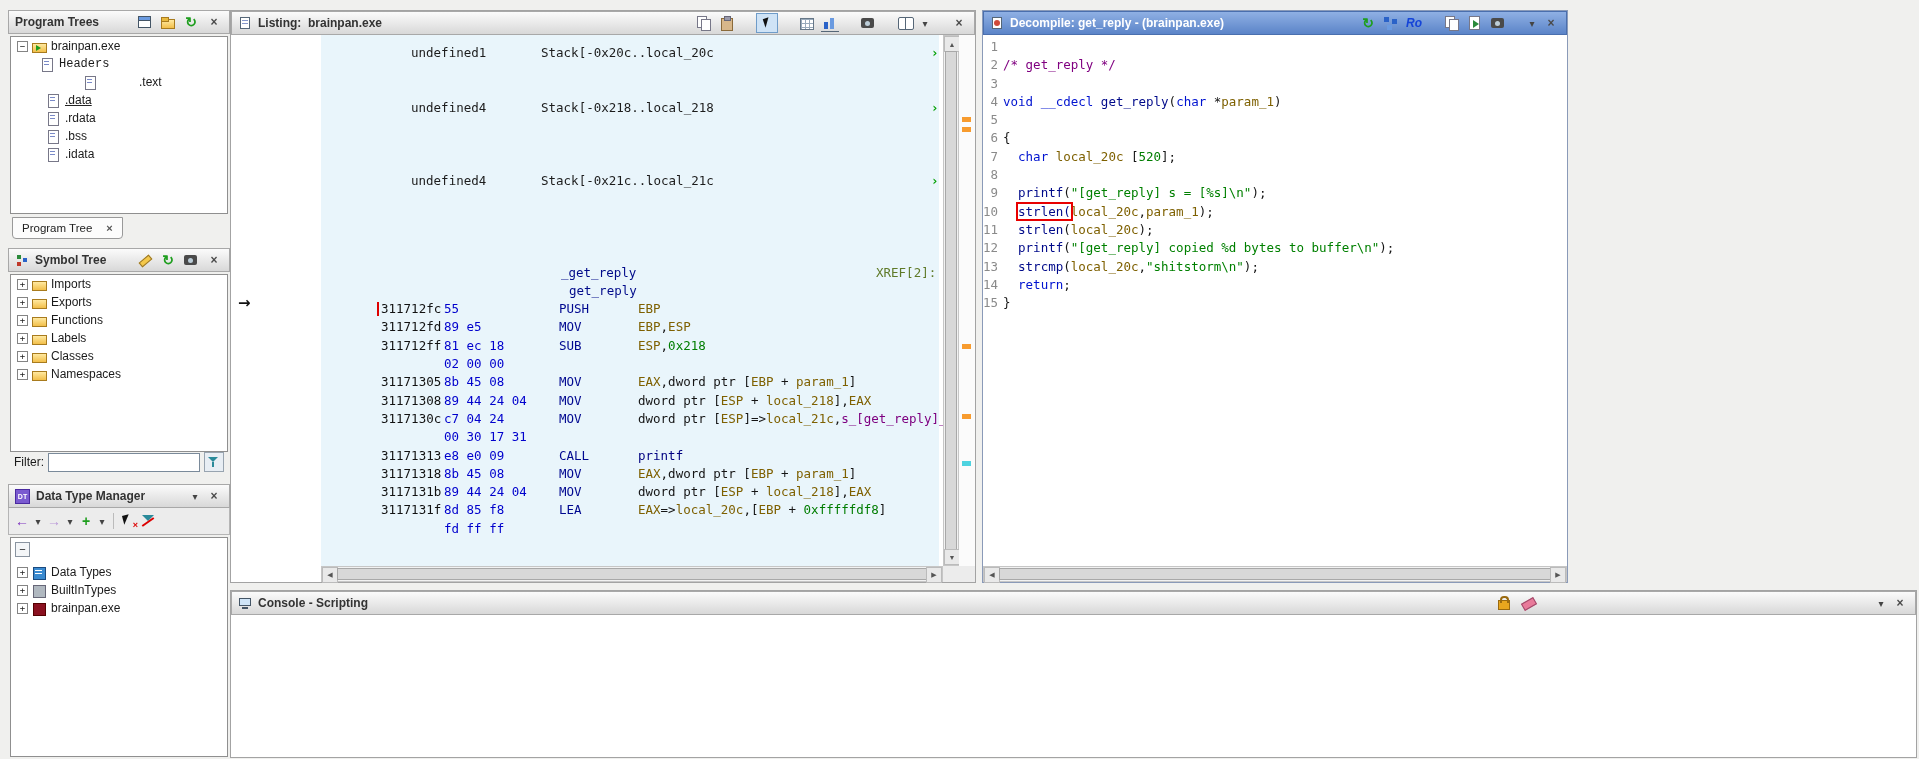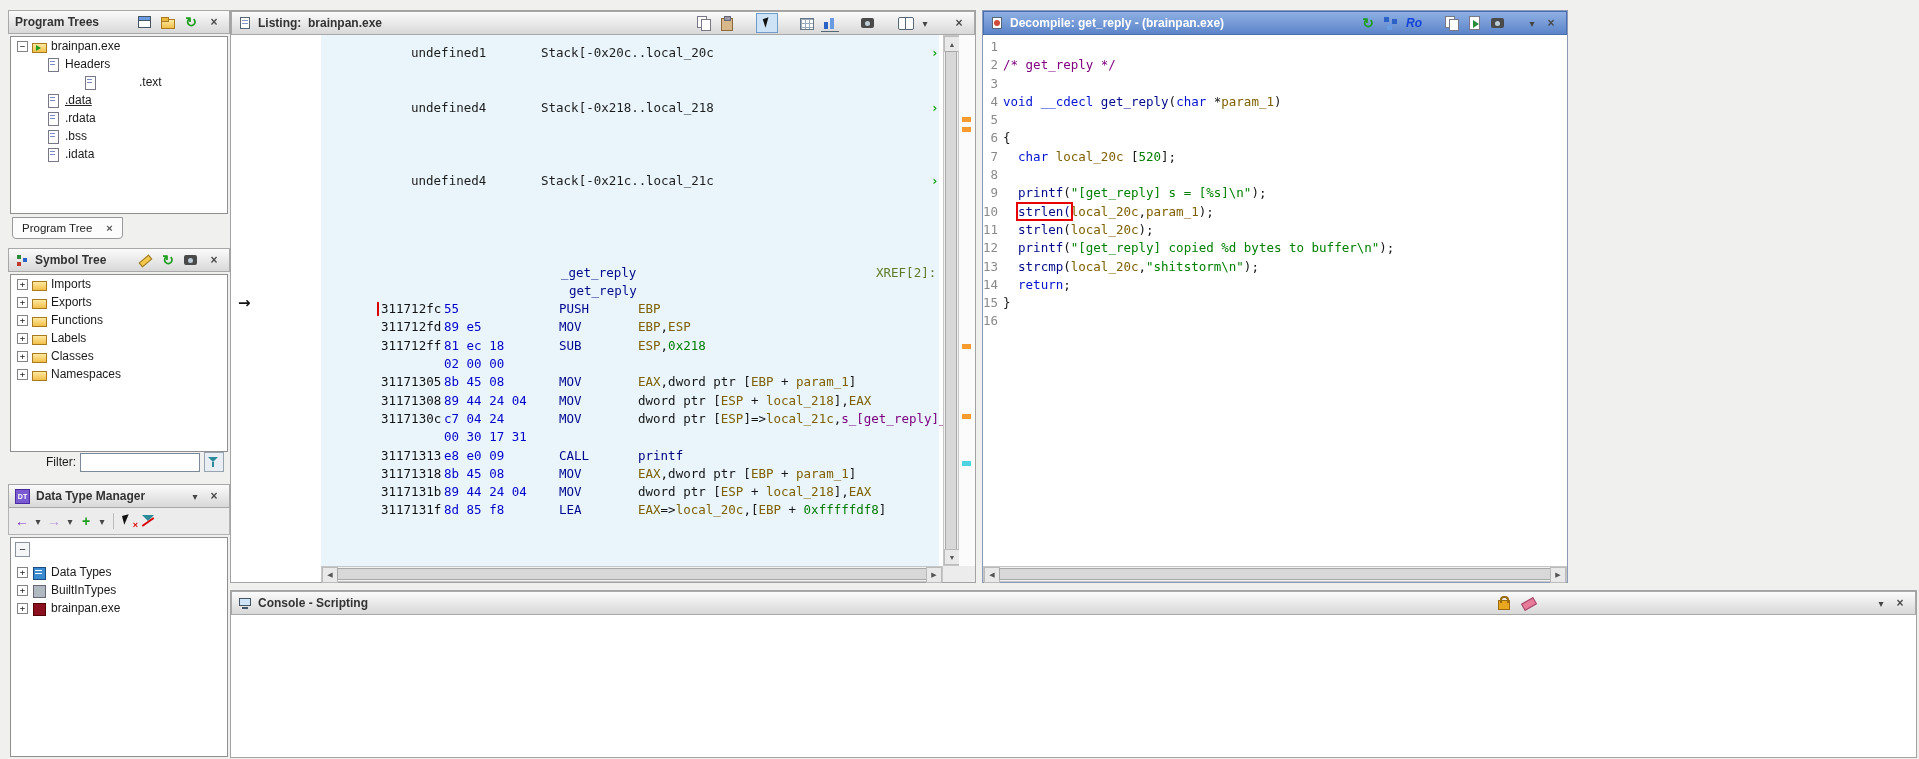--- a/index.html
+++ b/index.html
@@ -143,21 +143,21 @@
   #p-trees .treebox{left:2px;top:26px;right:2px;height:176px;}
   .tabrow{position:absolute;left:2px;top:204px;right:2px;height:30px;}
   .tab{position:absolute;left:2px;top:3px;height:22px;background:#fcfcfc;border:1px solid #999;
        border-radius:0 0 4px 4px;display:flex;align-items:center;padding:0 9px;gap:14px;
        font-size:11.5px;color:#222;box-sizing:border-box;}
   .tabx{color:#555;font-weight:bold;font-size:11px;}
 
   #p-symtree{left:8px;top:248px;width:222px;height:230px;}
   #p-symtree .treebox{left:2px;top:26px;right:2px;height:176px;}
   .filterrow{position:absolute;left:2px;bottom:2px;right:2px;height:24px;display:flex;
-             align-items:center;gap:4px;padding:2px 4px;margin-left:32px;}
+             align-items:center;gap:4px;padding:2px 4px;}
   .flabel{color:#1a1a1a;}
   .finput{flex:1;height:17px;border:1px solid #7a8a9a;background:#fff;font:12px "Liberation Sans",sans-serif;
           padding:0 3px;min-width:0;}
 
   #p-dtm{left:8px;top:484px;width:222px;height:275px;}
   .dtm-toolbar{position:absolute;left:0;top:24px;right:0;height:27px;display:flex;align-items:center;
                padding:0 4px;gap:2px;background:#ececec;border:1px solid #b5b5b5;border-top:none;box-sizing:border-box;}
   .dtm-body{position:absolute;left:2px;top:53px;right:2px;bottom:2px;background:#fff;border:1px solid #8f8f8f;}
   .dtm-minibar{position:absolute;left:4px;top:4px;display:flex;}
   .dtm-tree{position:absolute;left:0;top:25px;right:0;}
@@ -243,21 +243,21 @@
           <span class="tbicon refresh-icon">↻</span>
           <span class="tbicon close-icon">×</span>
         </span>
     </header>
     <div class="treebox">
         <div class="trow" style="padding-left: 6px;">
           <span class="exp">−</span>
           <span class="ticon program-folder"></span>
           <span class="tlabel">brainpan.exe</span>
         </div>
-        <div class="trow" style="padding-left: 22px;">
+        <div class="trow" style="padding-left: 16px; font-family: Liberation Mono, monospace;">
           <span class="expsp"></span>
           <span class="ticon page"></span>
           <span class="tlabel">Headers</span>
         </div>
         <div class="trow" style="padding-left: 22px; gap: 41px;">
           <span class="expsp"></span>
           <span class="ticon page"></span>
           <span class="tlabel">.text</span>
         </div>
         <div class="trow" style="padding-left: 22px; text-decoration: underline;">
@@ -500,20 +500,23 @@
             <span class="c-addr">3117131b</span>
             <span class="c-bytes">89 44 24 04</span>
             <span class="c-mn">MOV</span>
             <span class="c-ops"><span class="tk-plain">dword ptr [</span><span class="tk-reg">ESP</span><span class="tk-plain"> + </span><span class="tk-var">local_218</span><span class="tk-plain">],</span><span class="tk-reg">EAX</span></span>
           </div>
           <div class="lst-line">
             <span class="c-addr">3117131f</span>
             <span class="c-bytes">8d 85 f8</span>
             <span class="c-mn">LEA</span>
             <span class="c-ops"><span class="tk-reg">EAX</span><span class="tk-plain">=&gt;</span><span class="tk-var">local_20c</span><span class="tk-plain">,[</span><span class="tk-reg">EBP</span><span class="tk-plain"> + </span><span class="tk-num">0xfffffdf8</span><span class="tk-plain">]</span></span>
+          </div>
+          <div class="lst-line">
+            <span class="c-bytes">fd ff ff</span>
           </div>
         </div>
       <div class="vscroll">
         <span class="sb-btn topb">▲</span>
         <div class="sb-vthumb"></div>
         <span class="sb-btn botb">▼</span>
       </div>
       <div class="markerstrip">
         <div class="mk orange" style="top:82px"></div>
         <div class="mk orange" style="top:92px"></div>
@@ -557,21 +560,20 @@
           <div class="dc-line"><span class="dc-num">6</span><span class="tk-plain">{</span></div>
           <div class="dc-line"><span class="dc-num">7</span><span class="tk-plain">  </span><span class="tk-kw">char</span><span class="tk-plain"> </span><span class="tk-var">local_20c</span><span class="tk-plain"> [</span><span class="tk-num">520</span><span class="tk-plain">];</span></div>
           <div class="dc-line"><span class="dc-num">8</span></div>
           <div class="dc-line"><span class="dc-num">9</span><span class="tk-plain">  </span><span class="tk-fn">printf</span><span class="tk-plain">(</span><span class="tk-str">"[get_reply] s = [%s]\n"</span><span class="tk-plain">);</span></div>
           <div class="dc-line"><span class="dc-num">10</span><span class="tk-plain">  </span><span class="tk-fn boxed">strlen(</span><span class="tk-var">local_20c</span><span class="tk-plain">,</span><span class="tk-var">param_1</span><span class="tk-plain">);</span></div>
           <div class="dc-line"><span class="dc-num">11</span><span class="tk-plain">  </span><span class="tk-fn">strlen</span><span class="tk-plain">(</span><span class="tk-var">local_20c</span><span class="tk-plain">);</span></div>
           <div class="dc-line"><span class="dc-num">12</span><span class="tk-plain">  </span><span class="tk-fn">printf</span><span class="tk-plain">(</span><span class="tk-str">"[get_reply] copied %d bytes to buffer\n"</span><span class="tk-plain">);</span></div>
           <div class="dc-line"><span class="dc-num">13</span><span class="tk-plain">  </span><span class="tk-fn">strcmp</span><span class="tk-plain">(</span><span class="tk-var">local_20c</span><span class="tk-plain">,</span><span class="tk-str">"shitstorm\n"</span><span class="tk-plain">);</span></div>
           <div class="dc-line"><span class="dc-num">14</span><span class="tk-plain">  </span><span class="tk-kw">return</span><span class="tk-plain">;</span></div>
           <div class="dc-line"><span class="dc-num">15</span><span class="tk-plain">}</span></div>
-          <div class="dc-line"><span class="dc-num">16</span></div>
         </div>
       <div class="hscroll">
         <span class="sb-btn leftb">◀</span>
         <div class="sb-hthumb"></div>
         <span class="sb-btn rightb">▶</span>
       </div>
     </div>
   </section>
 
   <section class="panel" id="p-console">

